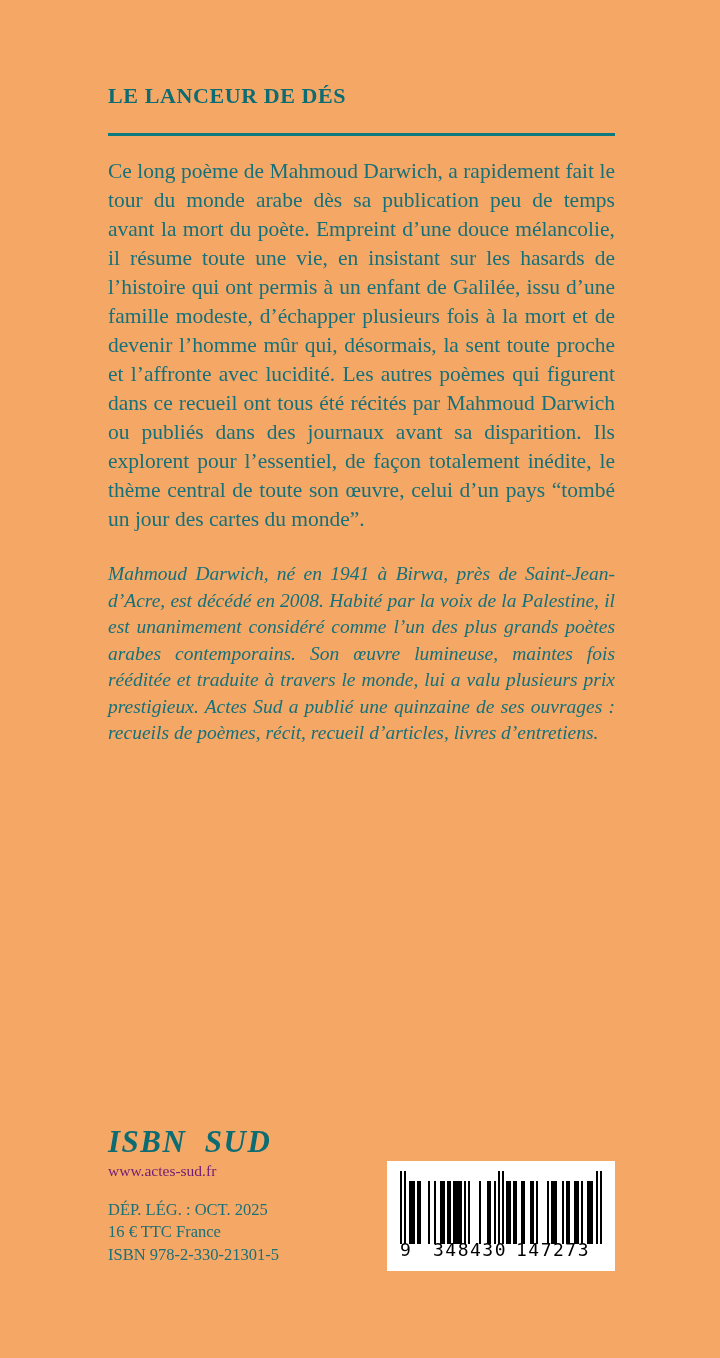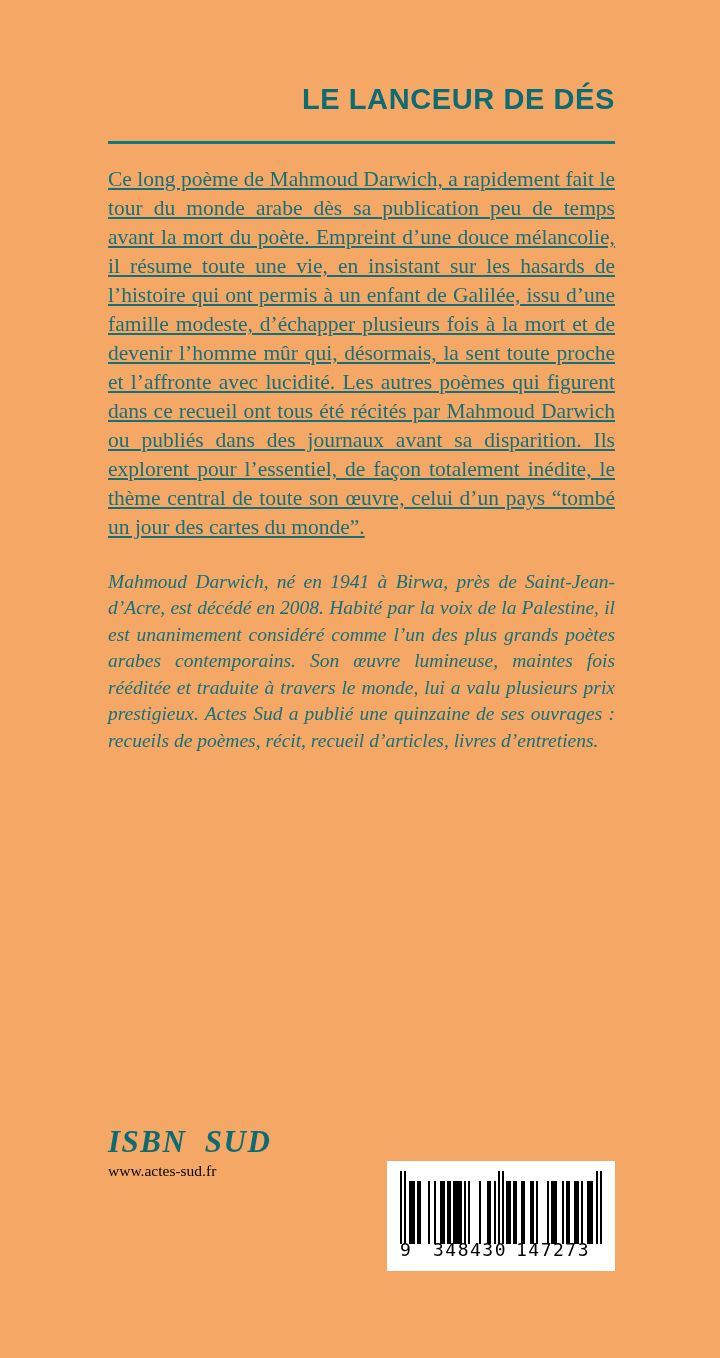--- a/index.html
+++ b/index.html
@@ -21,45 +21,43 @@
     height: 1358px;
     background: #f5a866;
   }
   .content {
     position: absolute;
     left: 108px;
     top: 84px;
     width: 507px;
   }
   .book-title {
-    font-family: Liberation Sans, sans-serif;
+    font-family: Liberation Serif, serif;
     font-weight: bold;
-    font-size: 29px;
+    font-size: 22px;
     letter-spacing: 0.6px;
     color: #0d6b72;
     line-height: 1.1;
     margin: 0;
     padding: 0;
-    text-align: right;
   }
   .title-rule {
     margin-top: 25px;
     width: 507px;
     height: 3px;
     background: #0d7a80;
   }
   .blurb {
     margin-top: 21px;
     font-size: 21.5px;
     line-height: 29px;
     color: #15707a;
     text-align: justify;
     text-justify: inter-word;
     hyphens: manual;
-    text-decoration: underline;
   }
   .bio {
     margin-top: 27px;
     font-size: 19.5px;
     line-height: 26.5px;
     font-style: italic;
     color: #15707a;
     text-align: justify;
     text-justify: inter-word;
   }
@@ -74,21 +72,21 @@
     font-style: italic;
     font-weight: bold;
     letter-spacing: 1.5px;
     color: #0d6b72;
     line-height: 1;
     white-space: pre;
   }
   .publisher-url {
     margin-top: 6px;
     font-size: 15.5px;
-    color: #000000;
+    color: #701a75;
     line-height: 1;
   }
   .legal {
     margin-top: 20px;
     font-size: 16.5px;
     line-height: 22.5px;
     color: #1a6f78;
   }
   .barcode-panel {
     position: absolute;
@@ -155,20 +153,25 @@
 
     <p class="blurb">Ce long poème de Mahmoud Darwich, a rapidement fait le tour du monde arabe dès sa publication peu de temps avant la mort du poète. Empreint d’une douce mélancolie, il résume toute une vie, en insistant sur les hasards de l’histoire qui ont permis à un enfant de Galilée, issu d’une famille modeste, d’échapper plusieurs fois à la mort et de devenir l’homme mûr qui, désormais, la sent toute proche et l’affronte avec lucidité. Les autres poèmes qui figurent dans ce recueil ont tous été récités par Mahmoud Darwich ou publiés dans des journaux avant sa disparition. Ils explorent pour l’essentiel, de façon totalement inédite, le thème central de toute son œuvre, celui d’un pays “tombé un jour des cartes du monde”.</p>
 
     <p class="bio">Mahmoud Darwich, né en 1941 à Birwa, près de Saint-Jean-d’Acre, est décédé en 2008. Habité par la voix de la Palestine, il est unanimement considéré comme l’un des plus grands poètes arabes contemporains. Son œuvre lumineuse, maintes fois rééditée et traduite à travers le monde, lui a valu plusieurs prix prestigieux. Actes Sud a publié une quinzaine de ses ouvrages : recueils de poèmes, récit, recueil d’articles, livres d’entretiens.</p>
 
   </div>
 
   <div class="footer">
     <div class="publisher-logo">ISBN  SUD</div>
     <div class="publisher-url">www.actes-sud.fr</div>
+    <div class="legal">
+      <div>DÉP. LÉG. : OCT. 2025</div>
+      <div>16 € TTC France</div>
+      <div>ISBN 978-2-330-21301-5</div>
+    </div>
   </div>
 
   <div class="barcode-panel">
     <div class="barcode-inner" id="barcode-bars">
         <span class="bar" style="width: 2.12632px; height: 73px; background: rgb(0, 0, 0);"></span>
         <span class="bar" style="width: 2.12632px; height: 73px; background: transparent;"></span>
         <span class="bar" style="width: 2.12632px; height: 73px; background: rgb(0, 0, 0);"></span>
         <span class="bar" style="width: 2.12632px; height: 63px; background: transparent;"></span>
         <span class="bar" style="width: 6.37895px; height: 63px; background: rgb(0, 0, 0);"></span>
         <span class="bar" style="width: 2.12632px; height: 63px; background: transparent;"></span>

